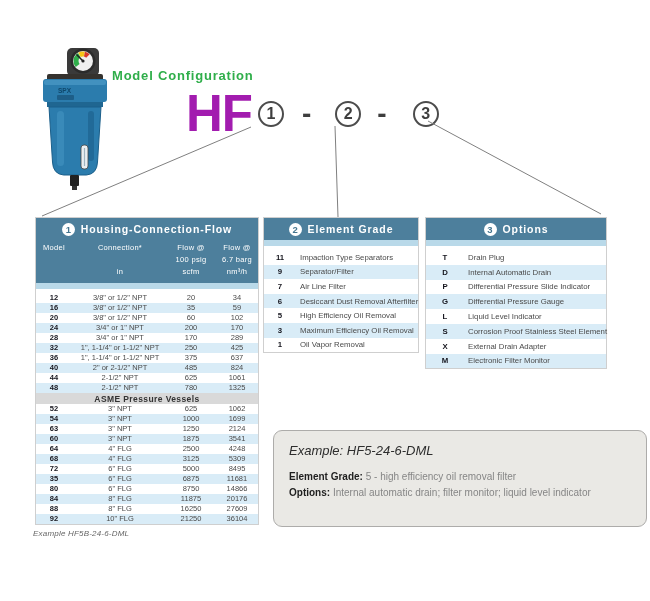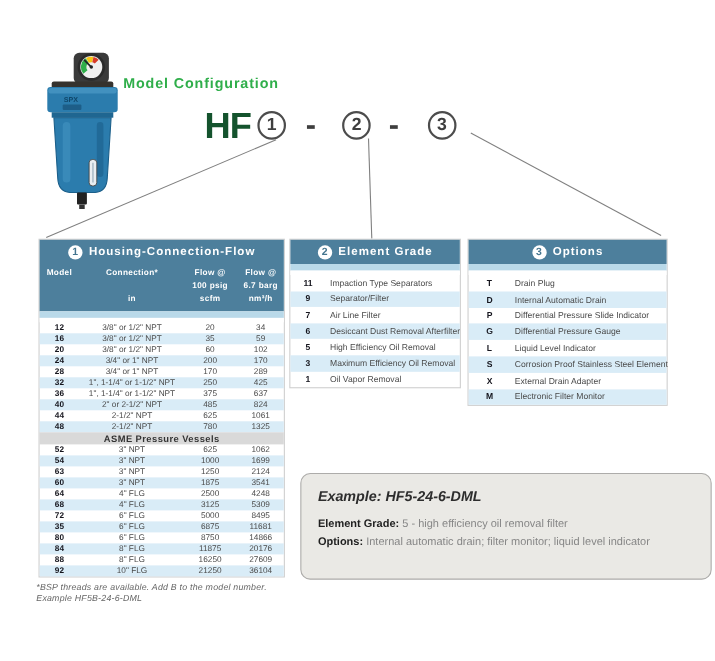--- a/index.html
+++ b/index.html
@@ -5,21 +5,21 @@
   * { margin:0; padding:0; box-sizing:border-box; }
   html,body { background:#fff; }
   body { font-family:"Liberation Sans", sans-serif; }
   .page { position:relative; width:650px; height:601px; background:#ffffff; overflow:hidden;padding-left:25px; }
 
   
   .product-figure { position:absolute; left:37px; top:45px; width:76px; height:146px; }
   .page-title { position:absolute; left:112px; top:68px; font-size:13px; font-weight:bold;
                 letter-spacing:0.8px; color:#2fae4a; }
   .model-code { position:absolute; left:186px; top:94px; display:flex; align-items:center; height:40px; }
-  .hf-text { font-size:33px; font-weight:bold; color:#14532d; letter-spacing:-1px; line-height:40px; }
+  .hf-text { font-size:51px; font-weight:bold; color:#a21caf; letter-spacing:-1px; line-height:40px; }
   .code-circle { width:26px; height:26px; border:2px solid #4c4c4c; border-radius:50%;
                  display:flex; align-items:center; justify-content:center;
                  font-size:16px; font-weight:bold; color:#3e3e3e; background:#fff; }
   .code-dash { font-size:28px; font-weight:bold; color:#3e3e3e; line-height:26px; }
   .mc1 { margin-left:6px; } .mc2 { margin-left:18px; } .mc3 { margin-left:24px; }
   .mc4 { margin-left:16px; } .mc5 { margin-left:26px; }
   .connector-lines { position:absolute; left:0; top:0; width:650px; height:601px; pointer-events:none; }
 
   
   .panel { position:absolute; background:#fff; border:1px solid #cfcfcf; }
@@ -30,21 +30,21 @@
            justify-content:center; line-height:13px; }
   .panel-title { color:#fff; font-weight:bold; font-size:10.5px; letter-spacing:0.9px; }
   .band { height:6px; background:#b9d9e9; }
   .spacer { height:4px; background:#fff; }
 
   
   .t1 { left:35px; top:217px; width:224px; }
   .t1-colheads { background:#4d7f9c; display:grid; grid-template-columns:36px 96px 46px 46px;
                  padding:2px 0 5px 0; }
   .t1-colheads .col { display:flex; flex-direction:column; align-items:center; }
-  .t1-colheads span { font-size:7.5px; font-weight:bold; color:#fff; line-height:12px;
+  .t1-colheads span { font-size:7.5px; font-weight:normal; color:#fff; line-height:12px;
                       letter-spacing:0.3px; min-height:12px; text-align:center; }
   .t1-row { display:grid; grid-template-columns:36px 96px 46px 46px; height:10px;
             align-items:center; }
   .t1-row span { font-size:7.5px; color:#4a4a4a; text-align:center; line-height:10px; white-space:nowrap; }
   .t1-row .c-model { font-weight:bold; color:#15151d; }
   .t-rows > div:nth-of-type(even) { background:#d9ecf7; }
   .asme-band { height:11px; background:#d9d9d9; display:flex; align-items:center;
                justify-content:center; font-size:8.5px; font-weight:bold; color:#333;
                letter-spacing:0.4px; }
 
@@ -58,21 +58,21 @@
   .t23-row .c-desc { font-size:7.8px; color:#4a4a4a; text-align:left; padding-left:4px; white-space:nowrap; }
 
   
   .footnote { position:absolute; left:33px; top:529px; width:240px; font-size:8px;
               font-style:italic; color:#666; line-height:10px; letter-spacing:0.2px; }
 
   
   .example-box { position:absolute; left:273px; top:430px; width:374px; height:97px;
                  background:#eae9e5; border:1px solid #adacaa; border-radius:9px;
                  padding:12px 15px; }
-  .example-title { font-size:13px; font-weight:bold; font-style:italic; color:#2d2d2d; }
+  .example-title { font-size:13px; font-weight:normal; font-style:italic; color:#2d2d2d; }
   .example-lines { margin-top:11px; }
   .example-line { font-size:10px; line-height:15.5px; white-space:nowrap; }
   .example-line .lbl { font-weight:bold; color:#1f1f1f; }
   .example-line .val { color:#868686; }
 </style>
 </head>
 <body>
 
 <div class="page">
 
@@ -404,21 +404,20 @@
         </div>
 
         <div class="t23-row">
           <span class="c-code">M</span>
           <span class="c-desc">Electronic Filter Monitor</span>
         </div>
       </div>
   </div>
 
   <div class="footnote">
-    <div>*BSP threads are available. Add B to the model number.</div>
     <div>Example HF5B-24-6-DML</div>
   </div>
 
   <div class="example-box">
     <div class="example-title">Example: HF5-24-6-DML</div>
     <div class="example-lines">
       <div class="example-line">
         <span class="lbl">Element Grade:</span><span class="val"> 5 - high efficiency oil removal filter</span>
       </div>
       <div class="example-line">

